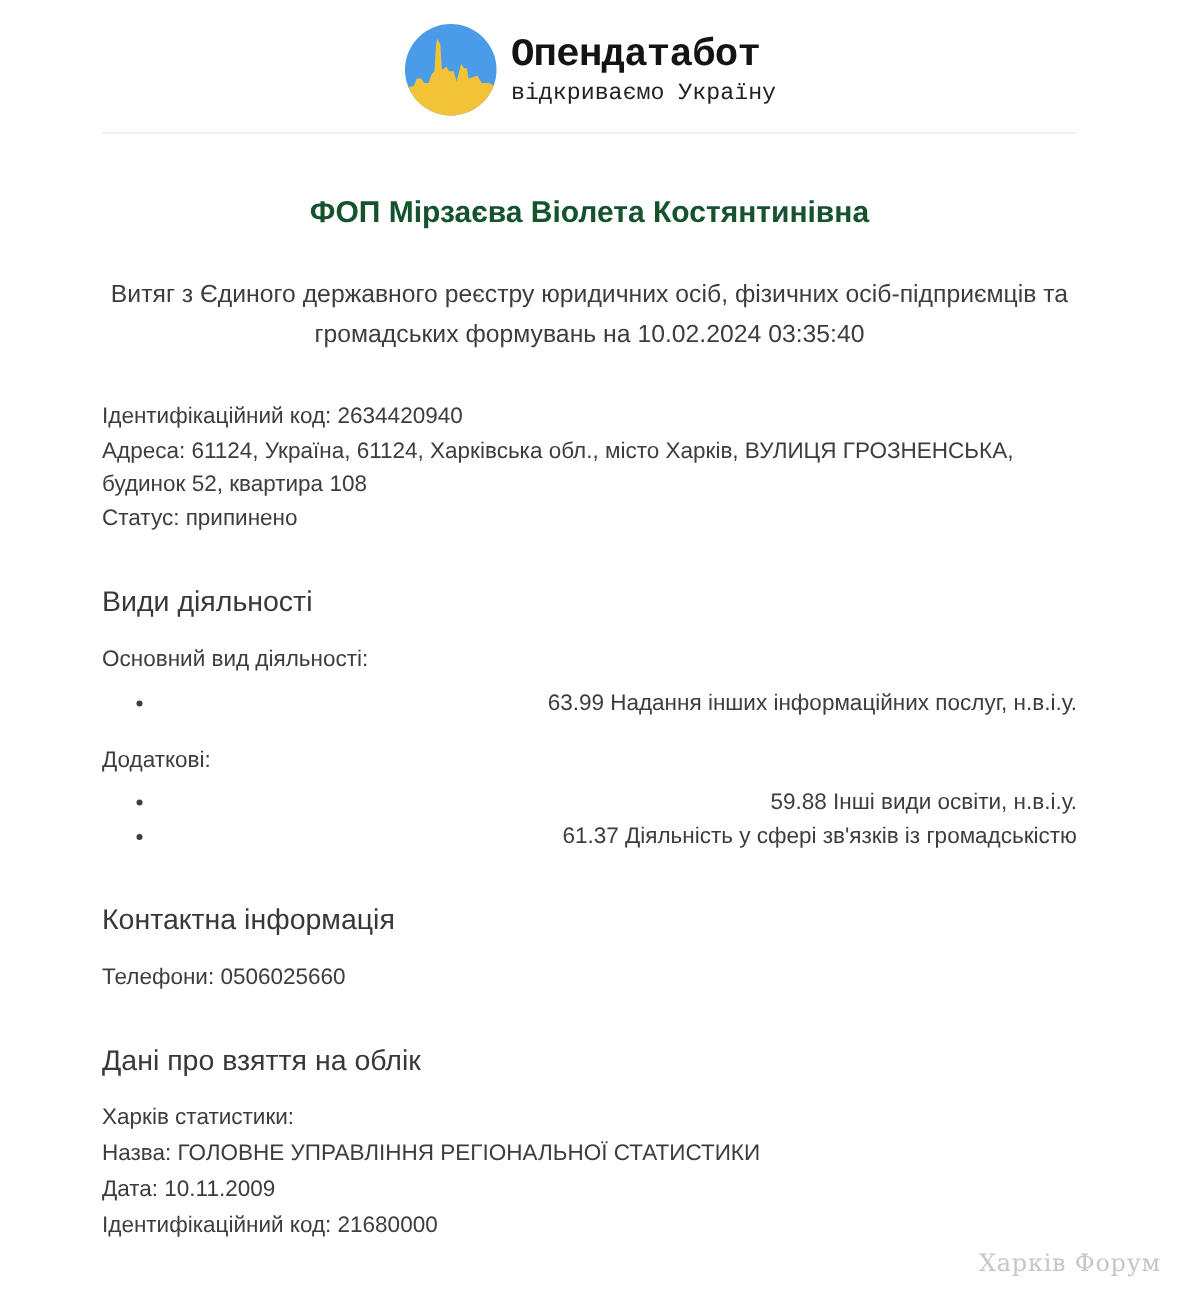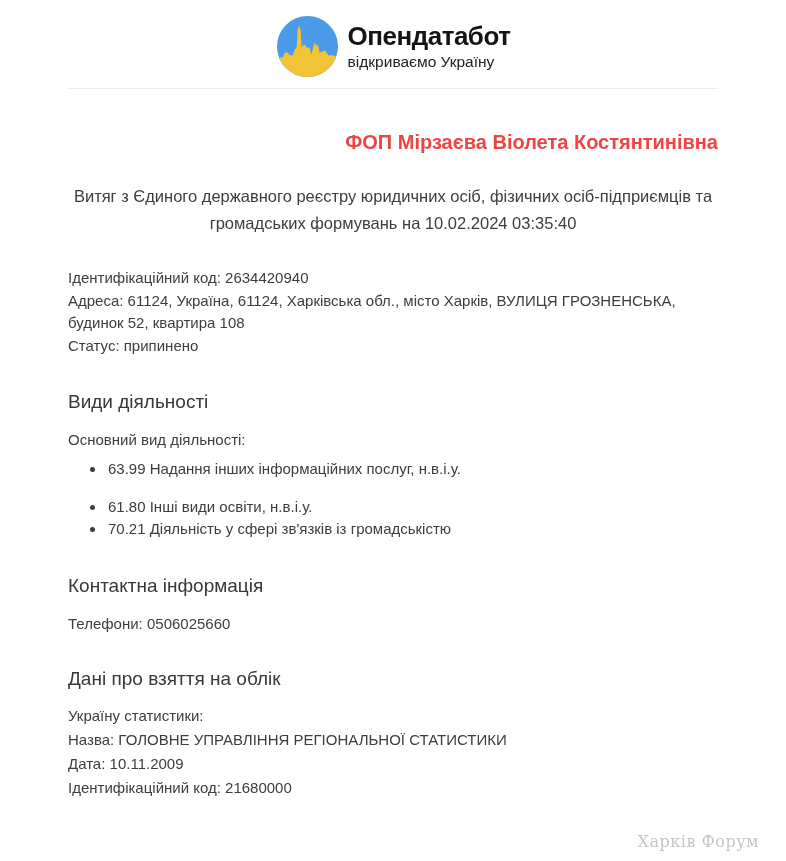--- a/index.html
+++ b/index.html
@@ -18,21 +18,21 @@
     padding-top: 15px;
     display: flex;
     justify-content: center;
   }
   .logo {
     display: flex;
     align-items: center;
     gap: 9px;
   }
   .logo-icon { width: 63px; height: 63px; display: block; }
-  .logo-text { display: flex; flex-direction: column; }
+  .logo-text { display: flex; flex-direction: column; font-family: Liberation Mono, monospace; }
   .logo-brand {
     font-size: 26px;
     font-weight: 700;
     color: #141414;
     letter-spacing: -0.5px;
     line-height: 1.1;
   }
   .logo-tagline {
     font-size: 15.5px;
     font-weight: 400;
@@ -43,24 +43,24 @@
     width: 650px;
     margin: 10px auto 0;
     border-top: 1px solid #ececec;
   }
 
   
   .content { width: 650px; margin: 0 auto; }
 
   .doc-title {
     margin-top: 42px;
-    text-align: right;
+    text-align: center;
     font-size: 20px;
     font-weight: 600;
-    color: #ef4444;
+    color: #14532d;
   }
   .doc-subtitle {
     margin: 29px auto 0;
     max-width: 648px;
     text-align: center;
     font-size: 16.5px;
     line-height: 1.65;
     color: #3d3d3d;
     font-weight: 400;
   }
@@ -81,30 +81,31 @@
   }
 
   .body-line { font-size: 15px; line-height: 1.45; }
 
   .bullet-list {
     list-style: disc;
     margin: 7px 0 15px;
     padding-left: 38px;
     font-size: 15px;
     line-height: 1.5;
+    text-align: right;
   }
   .bullet-list li { padding-left: 2px; }
 
   .reg-block { margin-bottom: 19px; font-size: 15px; line-height: 1.32; }
   .reg-block .body-line { line-height: 1.32; padding-bottom: 4px; }
 
   
   .watermark {
     position: absolute;
-    right: 27px;
+    right: 12px;
     bottom: 10px;
     font-family: "DejaVu Serif", "Liberation Serif", serif;
     font-size: 16px;
     color: #c6c6c6;
     letter-spacing: 0.5px;
   }
 </style>
 </head>
 <body>
 
@@ -138,32 +139,33 @@
     <span class="info-line">Ідентифікаційний код: 2634420940</span>
     <span class="info-line">Адреса: 61124, Україна, 61124, Харківська обл., місто Харків, ВУЛИЦЯ ГРОЗНЕНСЬКА, будинок 52, квартира 108</span>
     <span class="info-line">Статус: припинено</span>
   </div>
 
   <h2 class="section-heading">Види діяльності</h2>
   <p class="body-line">Основний вид діяльності:</p>
   <ul class="bullet-list">
     <li>63.99 Надання інших інформаційних послуг, н.в.і.у.</li>
   </ul>
+  <p class="body-line">Додаткові:</p>
   <ul class="bullet-list">
-    <li>61.80 Інші види освіти, н.в.і.у.</li>
-    <li>70.21 Діяльність у сфері зв'язків із громадськістю</li>
+    <li>59.88 Інші види освіти, н.в.і.у.</li>
+    <li>61.37 Діяльність у сфері зв'язків із громадськістю</li>
   </ul>
 
   <h2 class="section-heading">Контактна інформація</h2>
   <p class="body-line">Телефони: 0506025660</p>
 
   <h2 class="section-heading">Дані про взяття на облік</h2>
 
   <div class="reg-block">
-    <div class="body-line">Україну статистики:</div>
+    <div class="body-line">Харків статистики:</div>
     <div class="body-line">Назва: ГОЛОВНЕ УПРАВЛІННЯ РЕГІОНАЛЬНОЇ СТАТИСТИКИ</div>
     <div class="body-line">Дата: 10.11.2009</div>
     <div class="body-line">Ідентифікаційний код: 21680000</div>
   </div>
 
 </main>
 
 <div class="watermark">Харків Форум</div>
 
 </body></html>

